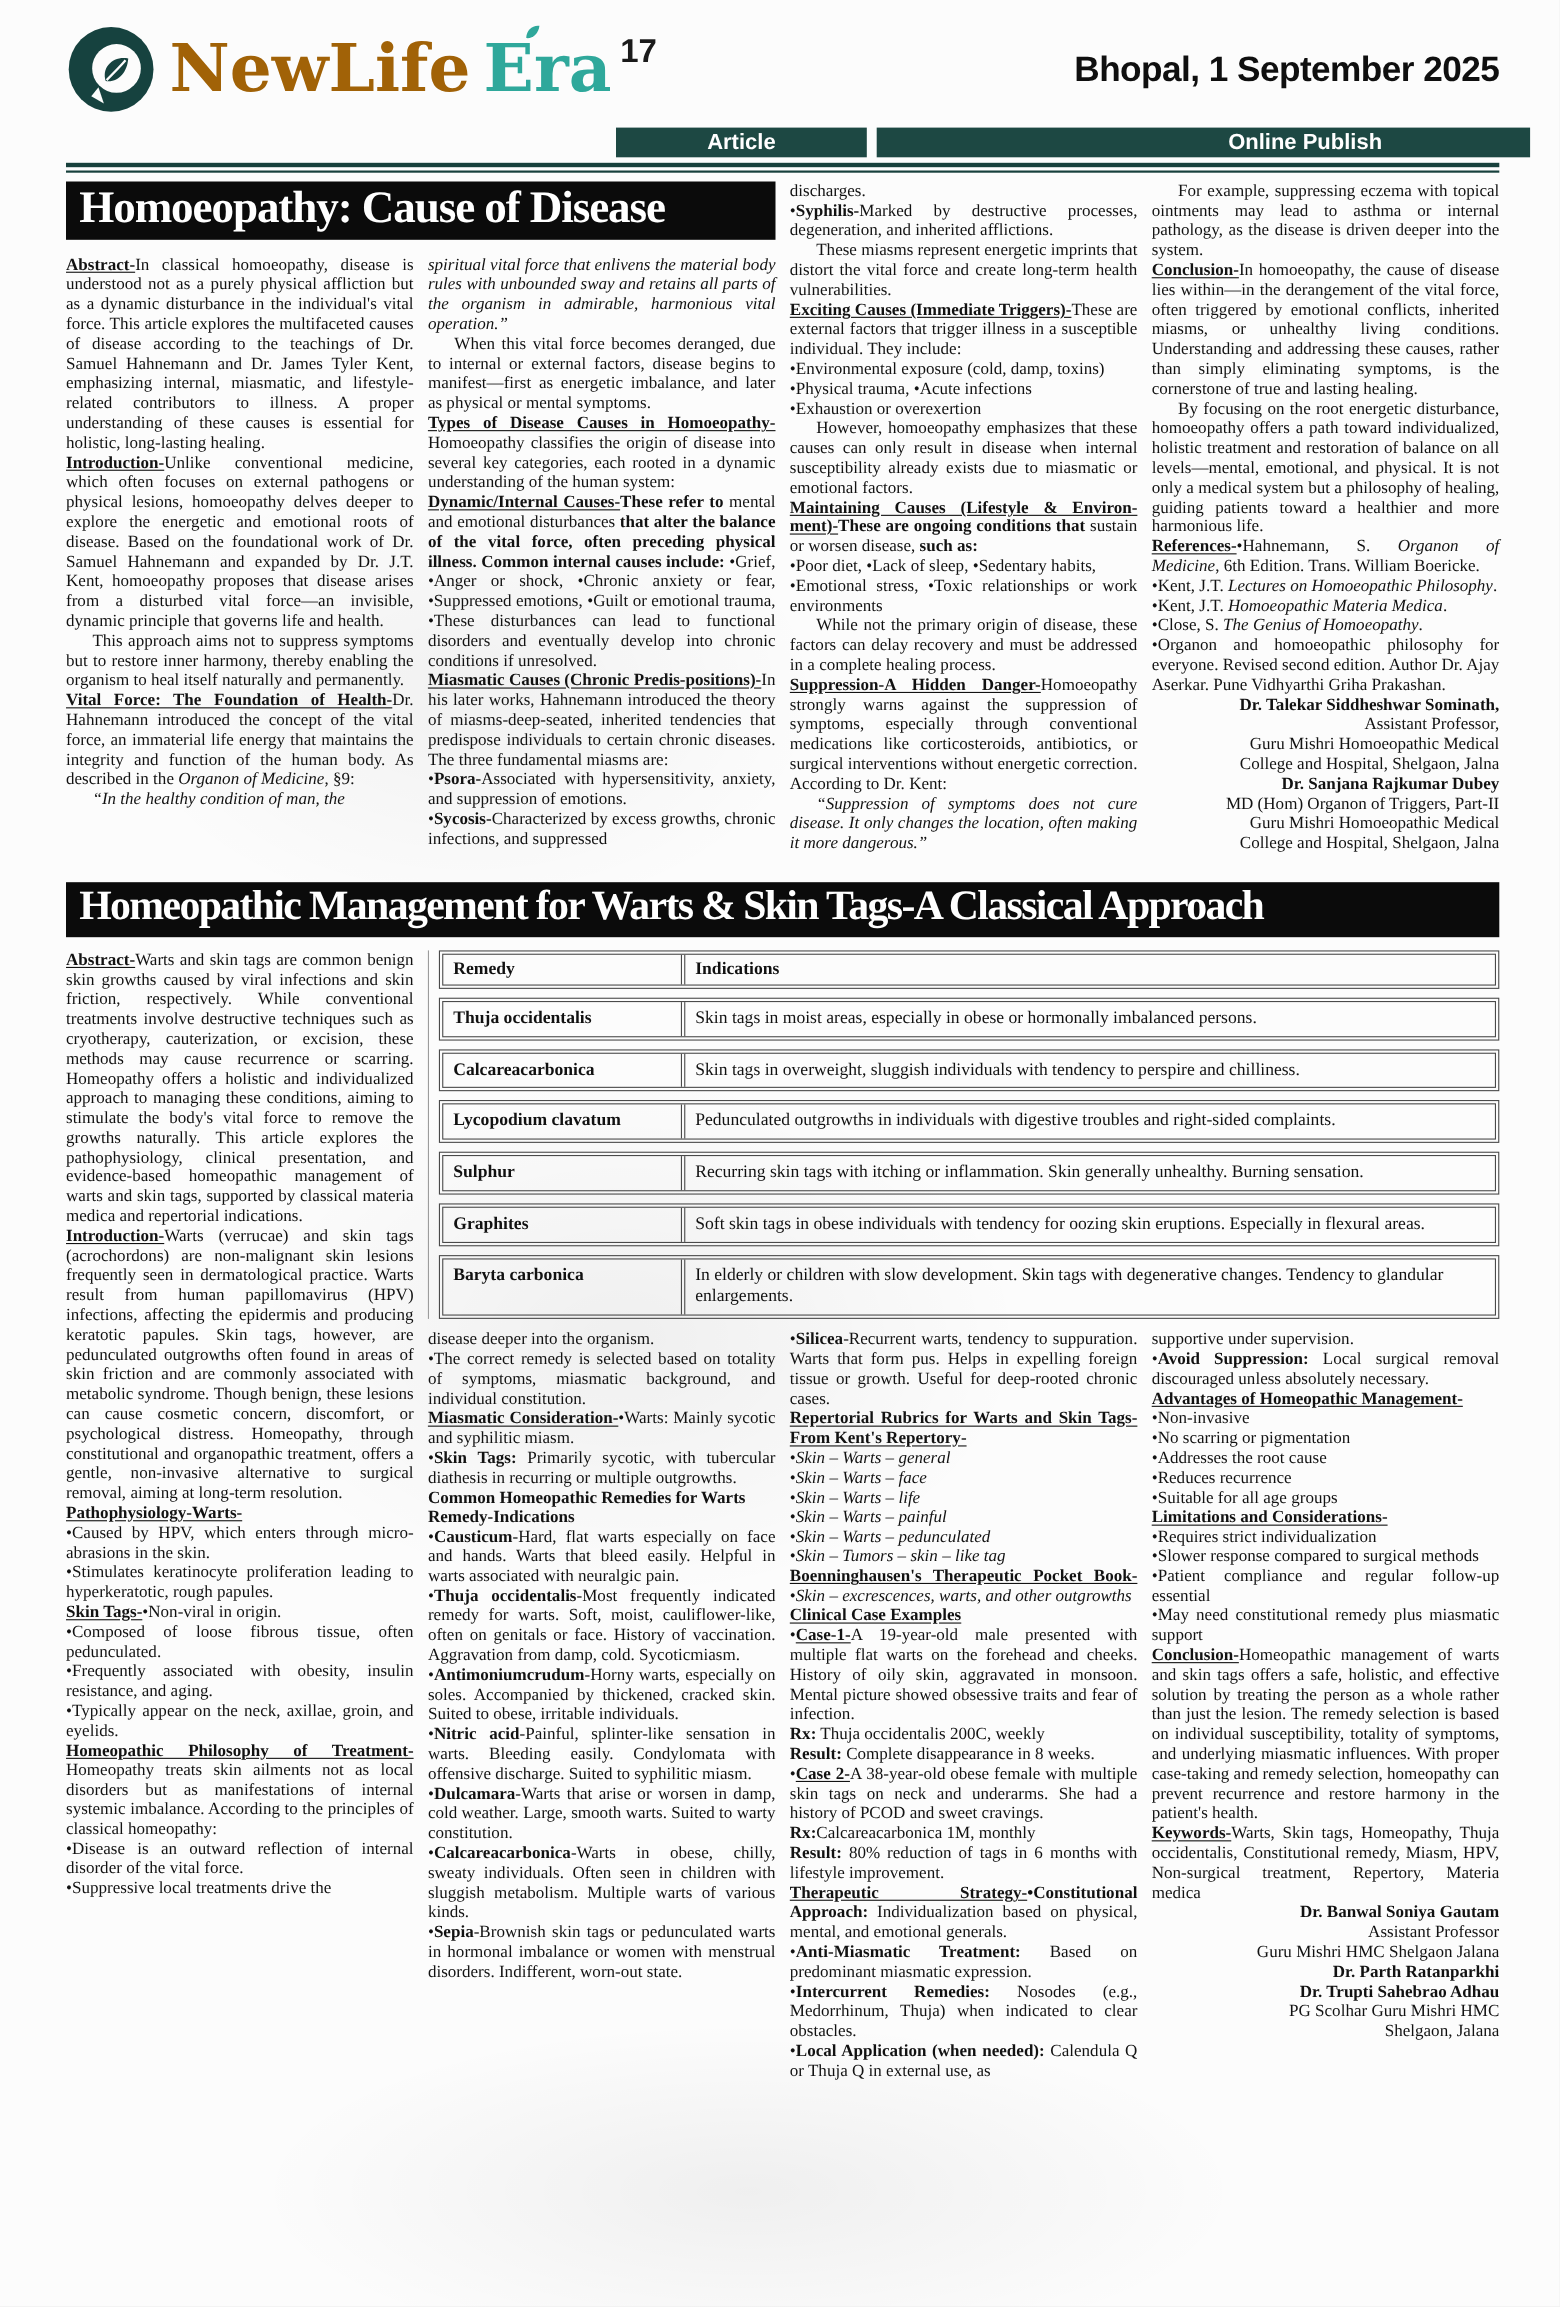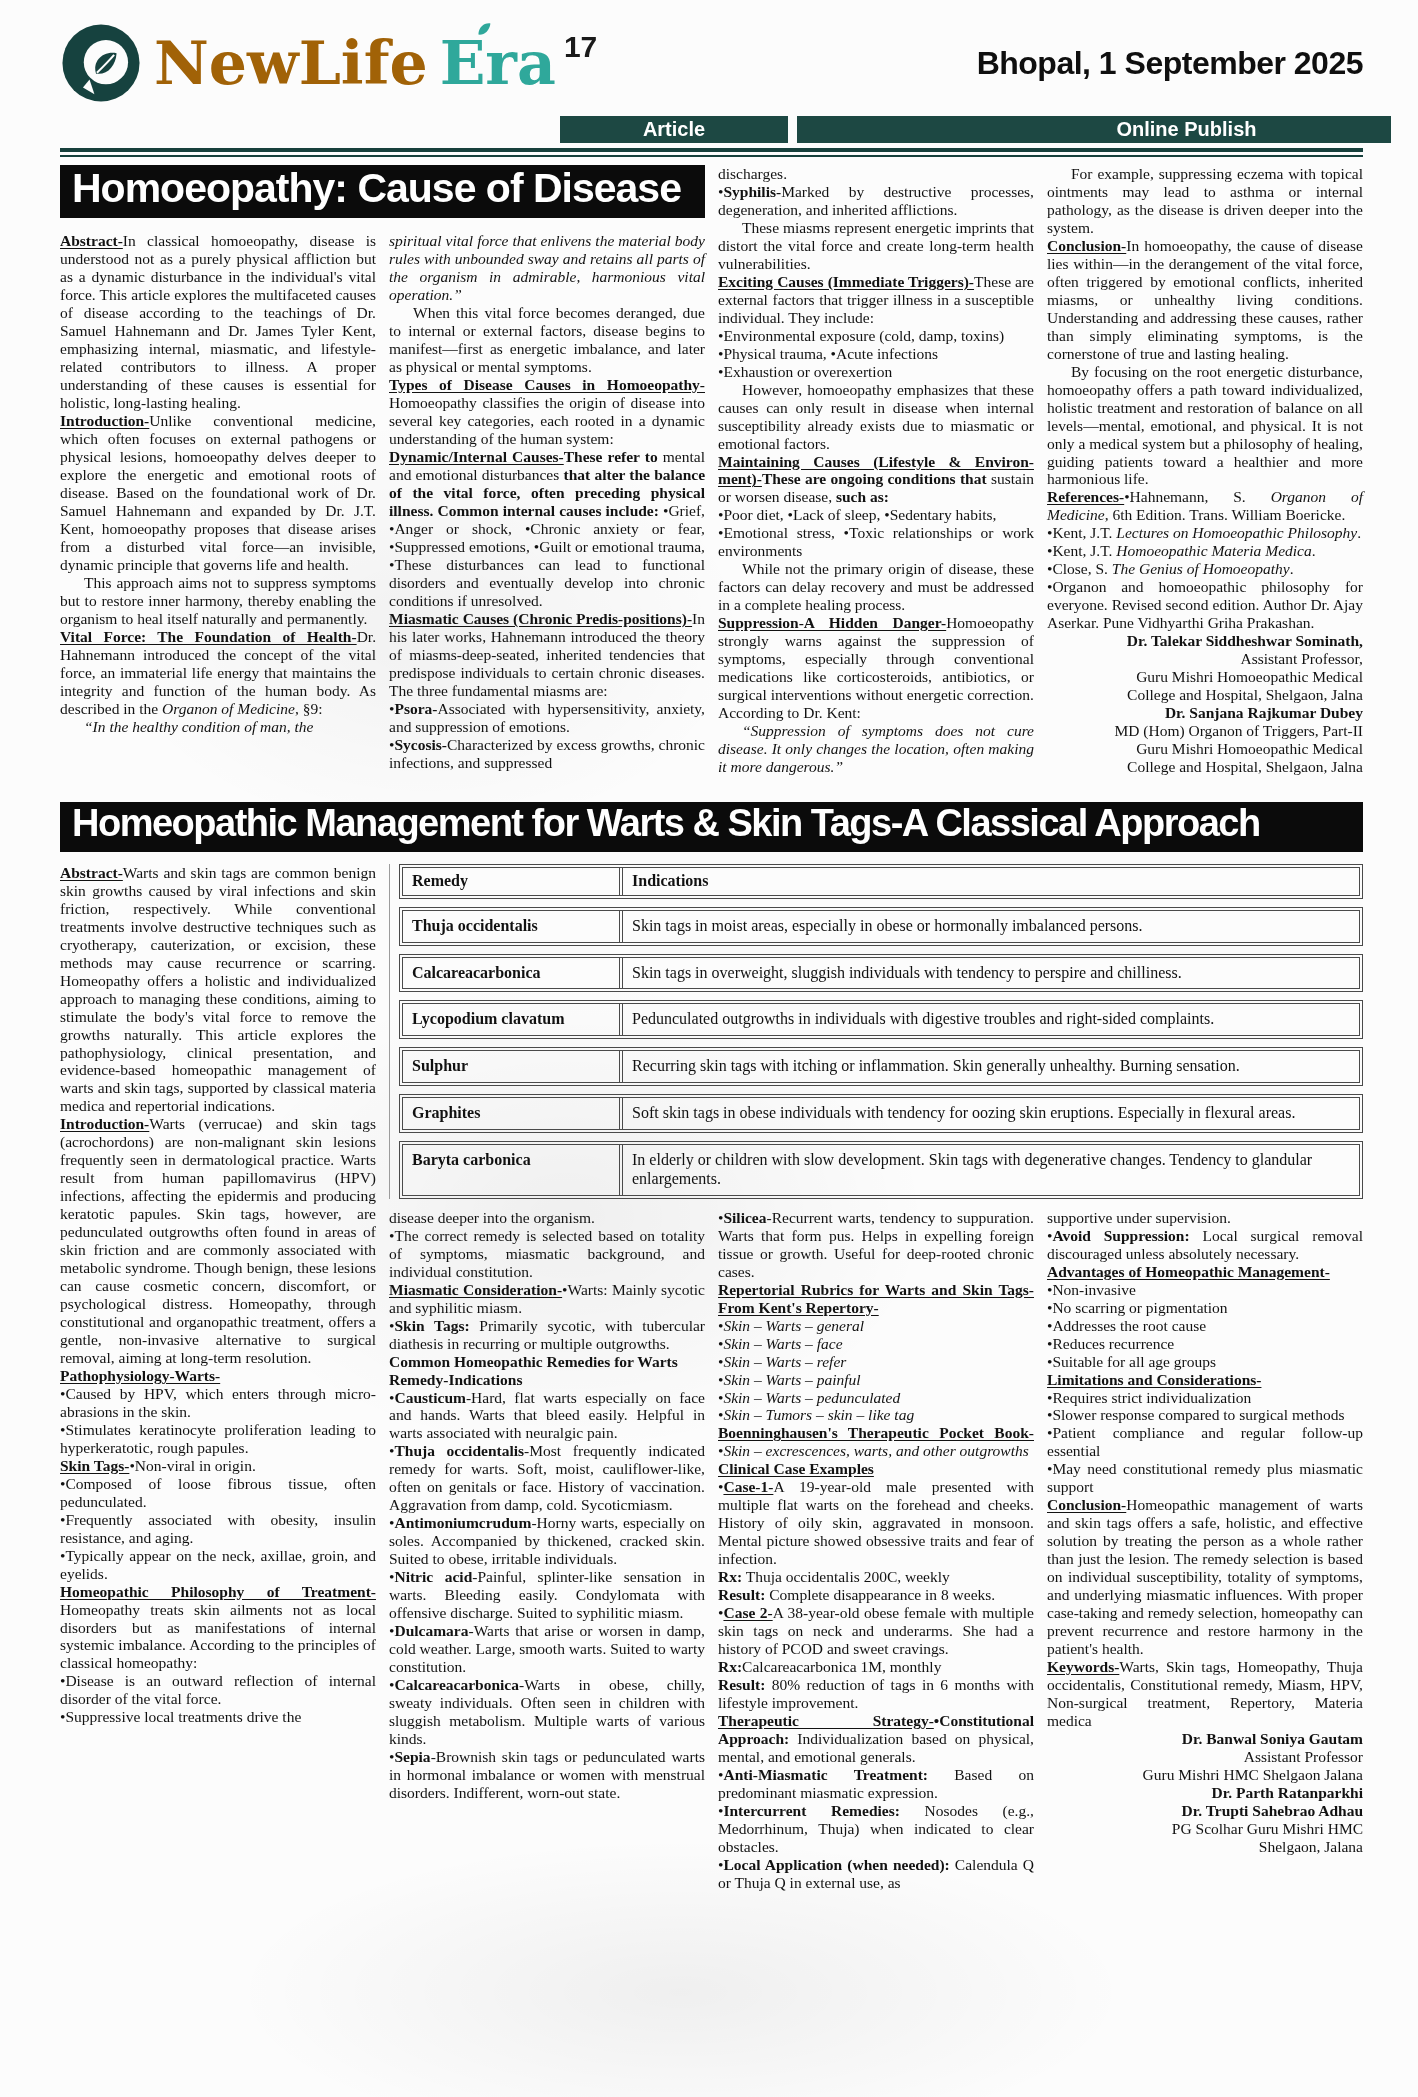--- a/index.html
+++ b/index.html
@@ -23,21 +23,21 @@
   .dateline{margin-left:auto;font:700 32px "Liberation Sans",sans-serif;color:#0f0f0f;letter-spacing:-0.5px;}
 
   .bar-row{display:flex;margin-top:2px;}
   .bar{background:#1d4843;color:#fff;font:700 20px/27px "Liberation Sans",sans-serif;height:27px;text-align:center;}
   .bar-a{width:228px;margin-left:500px;}
   .bar-b{flex:1;margin-left:9px;margin-right:-28px;padding-left:185px;box-sizing:border-box;}
   .rule-a{height:4px;background:#17403c;margin-top:5px;}
   .rule-b{height:2px;background:#17403c;margin-top:3px;}
 
   
-  .title-bar{background:#0b0b0b;color:#fff;font-family:Liberation Sans, sans-serif;font-weight:700;margin:0;padding:2px 12px 8px;white-space:nowrap;overflow:hidden;line-height:1.05;}
+  .title-bar{background:#0b0b0b;color:#fff;font-family:Liberation Serif, serif;font-weight:700;margin:0;padding:2px 12px 8px;white-space:nowrap;overflow:hidden;line-height:1.05;}
 
   
   .a1{display:grid;grid-template-columns:repeat(4,1fr);column-gap:13px;row-gap:10px;margin-top:8px;}
   .a1-title{grid-column:1/3;grid-row:1;font-size:41px;letter-spacing:-1px;align-self:start;}
   .a1c1{grid-column:1;grid-row:2;}
   .a1c2{grid-column:2;grid-row:2;}
   .a1c3{grid-column:3;grid-row:1/3;}
   .a1c4{grid-column:4;grid-row:1/3;}
 
   
@@ -218,21 +218,21 @@
                 <p class="para"><span>•</span><span class="b">Nitric acid</span><span>-Painful, splinter-like sensation in warts. Bleeding easily. Condylomata with offensive discharge. Suited to syphilitic miasm.</span></p>
                 <p class="para"><span>•</span><span class="b">Dulcamara</span><span>-Warts that arise or worsen in damp, cold weather. Large, smooth warts. Suited to warty constitution.</span></p>
                 <p class="para"><span>•</span><span class="b">Calcareacarbonica</span><span>-Warts in obese, chilly, sweaty individuals. Often seen in children with sluggish metabolism. Multiple warts of various kinds.</span></p>
                 <p class="para"><span>•</span><span class="b">Sepia</span><span>-Brownish skin tags or pedunculated warts in hormonal imbalance or women with menstrual disorders. Indifferent, worn-out state.</span></p>
               </div>
             <div class="col">
                 <p class="para"><span>•</span><span class="b">Silicea</span><span>-Recurrent warts, tendency to suppuration. Warts that form pus. Helps in expelling foreign tissue or growth. Useful for deep-rooted chronic cases.</span></p>
                 <p class="para"><span class="b u">Repertorial Rubrics for Warts and Skin Tags-From Kent's Repertory-</span></p>
                 <p class="para"><span>•</span><span class="i">Skin – Warts – general</span></p>
                 <p class="para"><span>•</span><span class="i">Skin – Warts – face</span></p>
-                <p class="para"><span>•</span><span class="i">Skin – Warts – refer</span></p>
+                <p class="para"><span>•</span><span class="i">Skin – Warts – life</span></p>
                 <p class="para"><span>•</span><span class="i">Skin – Warts – painful</span></p>
                 <p class="para"><span>•</span><span class="i">Skin – Warts – pedunculated</span></p>
                 <p class="para"><span>•</span><span class="i">Skin – Tumors – skin – like tag</span></p>
                 <p class="para"><span class="b u">Boenninghausen's Therapeutic Pocket Book-</span><span>•</span><span class="i">Skin – excrescences, warts, and other outgrowths</span></p>
                 <p class="para"><span class="b u">Clinical Case Examples</span></p>
                 <p class="para"><span>•</span><span class="b u">Case-1-</span><span>A 19-year-old male presented with multiple flat warts on the forehead and cheeks. History of oily skin, aggravated in monsoon. Mental picture showed obsessive traits and fear of infection.</span></p>
                 <p class="para"><span class="b">Rx:</span><span> Thuja occidentalis 200C, weekly</span></p>
                 <p class="para"><span class="b">Result:</span><span> Complete disappearance in 8 weeks.</span></p>
                 <p class="para"><span>•</span><span class="b u">Case 2-</span><span>A 38-year-old obese female with multiple skin tags on neck and underarms. She had a history of PCOD and sweet cravings.</span></p>
                 <p class="para"><span class="b">Rx:</span><span>Calcareacarbonica 1M, monthly</span></p>

